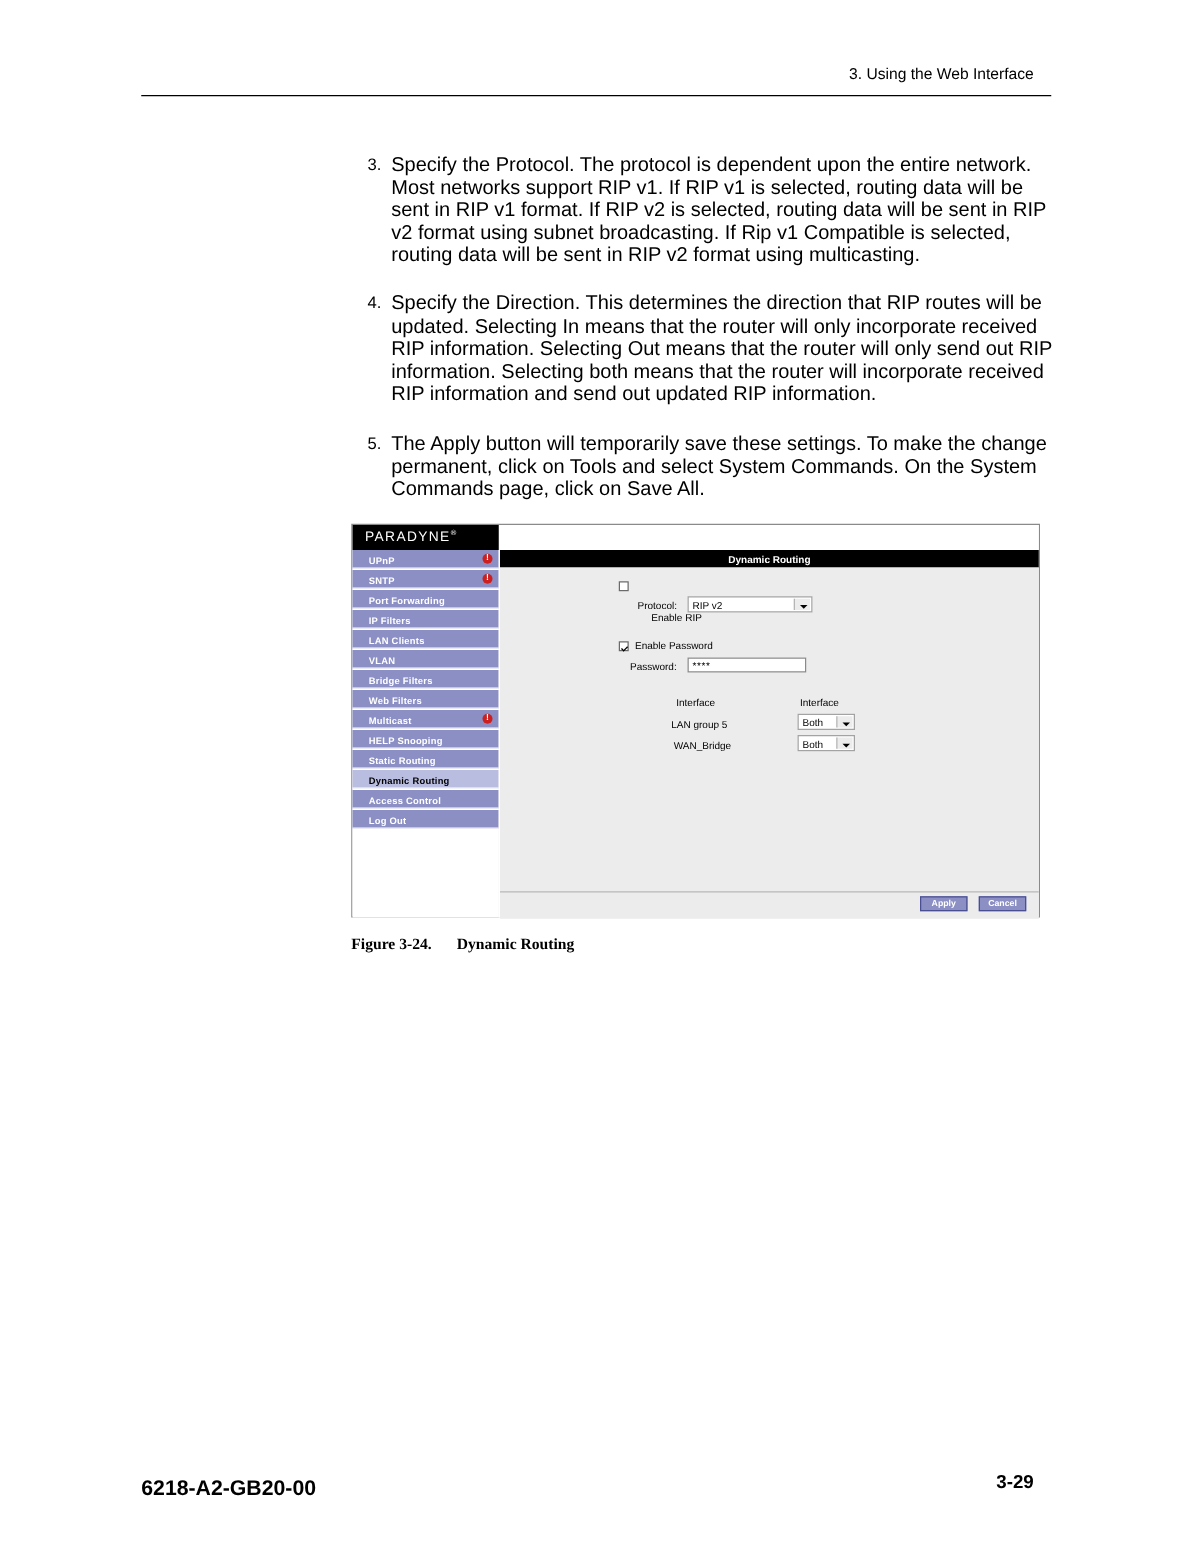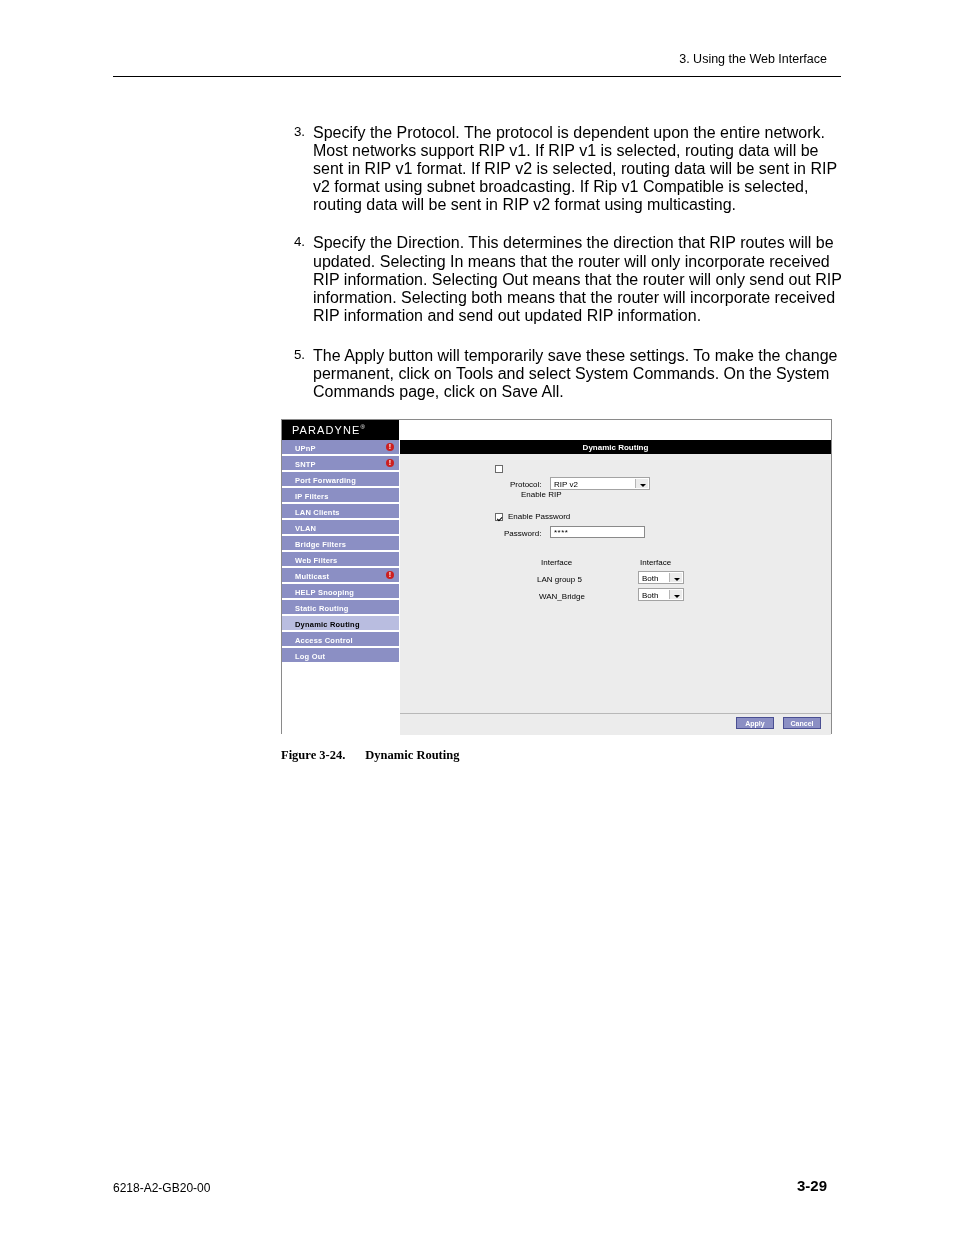--- a/index.html
+++ b/index.html
@@ -136,21 +136,21 @@
   .cell{position:absolute;font-size:8px;color:#000;}
 
   
   .caption{
     position:absolute;left:281px;top:748px;font-size:12.5px;font-weight:bold;
     font-family:"Liberation Serif", serif;color:#000;
   }
   .caption .cap-num{margin-right:20px;}
 
   
-  .footer-left{position:absolute;left:113px;top:1181px;font-size:12px;font-weight:normal;color:#000;}
+  .footer-left{position:absolute;left:113px;top:1181px;font-size:17px;font-weight:bold;color:#000;}
   .footer-center{position:absolute;left:433px;top:1240px;font-size:11.5px;font-weight:normal;color:#000;}
   .footer-right{position:absolute;right:113px;top:1177px;font-size:15px;font-weight:bold;color:#000;}
 </style>
 </head>
 <body>
 
 <div class="page">
 
   <div class="hdr-text">3. Using the Web Interface</div>
   <div class="hdr-rule"></div>

